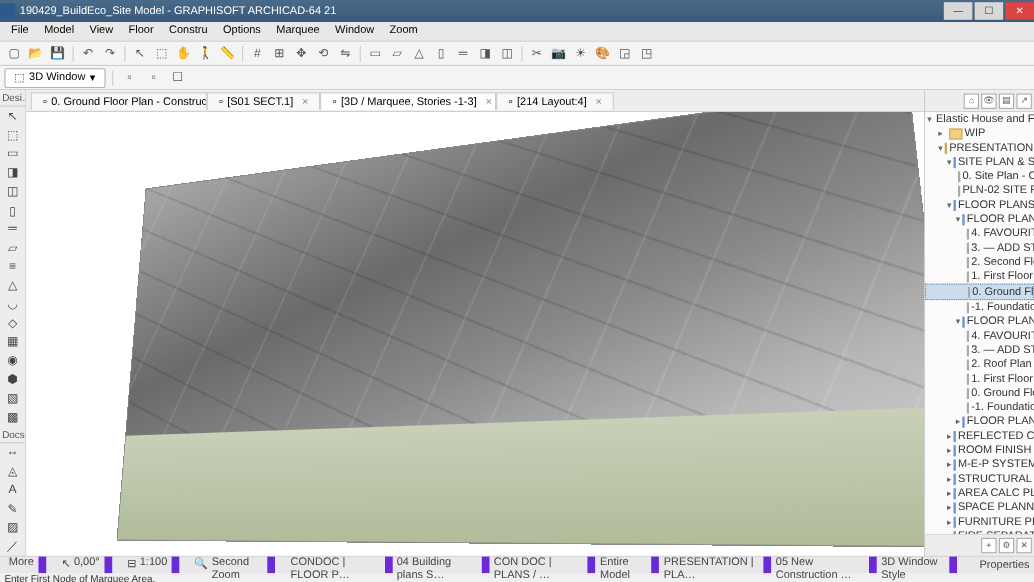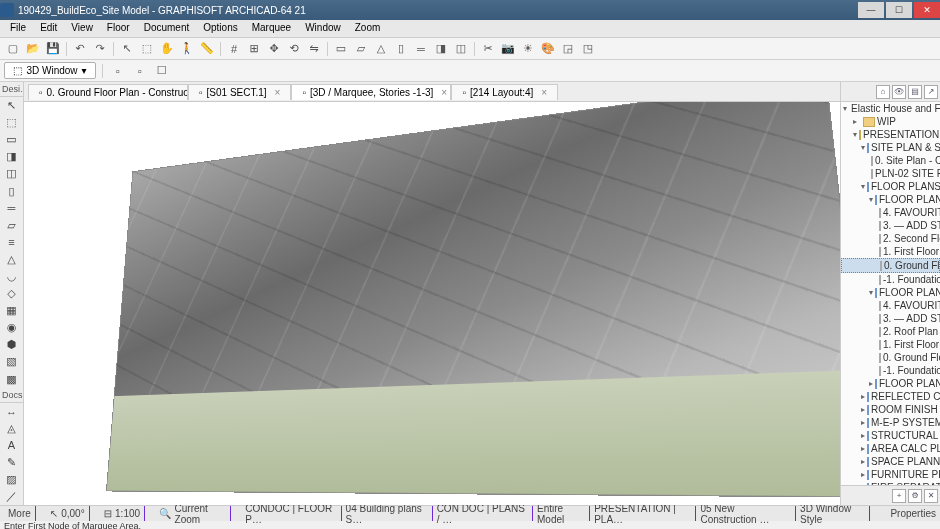--- a/index.html
+++ b/index.html
@@ -37,42 +37,42 @@
 .tree{flex:1;overflow:auto;font-size:9px;color:#333;background:#fbfbfb}
 .tree .node{display:flex;align-items:center;padding:1px 2px;white-space:nowrap;gap:2px}
 .tree .node .fold{width:8px;color:#666;font-size:8px}
 .tree .node .ico{width:12px;height:10px;display:inline-block}
 .ico.proj{background:#d9a441}
 .ico.folder{background:#f0d080;border:1px solid #c8a850}
 .ico.folder-blue{background:#a8c8f0;border:1px solid #7098d0}
 .ico.page{background:#fff;border:1px solid #aaa}
 .tree .node.sel{background:#cde;border:1px dotted #68a}
 .statusbar{height:16px;background:#e8e8e8;border-top:1px solid #ccc;display:flex;align-items:center;font-size:9px;color:#444;padding:0 4px;gap:10px}
-.statusbar .seg{display:flex;align-items:center;gap:3px;padding:0 4px;border-right:1px solid #6d28d9;height:100%}
+.statusbar .seg{display:flex;gap:3px;padding:0 4px;border-right:7px solid #6d28d9;height:100%}
 .hint{height:14px;font-size:9px;color:#333;padding:0 4px;background:#f0f0f0}
 .mini-label{position:absolute;top:2px;left:28px;font-size:9px;color:#555}
 </style>
 </head>
 <body>
 
 <div class="titlebar">
   <div class="app-icon"></div>
   <span>190429_BuildEco_Site Model - GRAPHISOFT ARCHICAD-64 21</span>
   <div class="spacer"></div>
   <div class="winbtn min">—</div>
   <div class="winbtn max">☐</div>
   <div class="winbtn close">✕</div>
 </div>
 
 <div class="menubar" id="menubar">
     <span>File</span>
-    <span>Edit</span>
+    <span>Model</span>
     <span>View</span>
     <span>Floor</span>
-    <span>Document</span>
+    <span>Constru</span>
     <span>Options</span>
     <span>Marquee</span>
     <span>Window</span>
     <span>Zoom</span>
   </div>
 
 <div class="toolbar">
   <div class="tb-btn">▢</div>
   <div class="tb-btn">📂</div>
   <div class="tb-btn">💾</div>
@@ -352,21 +352,21 @@
   <div class="seg">
       <span>↖</span>
       <span>0,00°</span>
     </div>
   <div class="seg">
       <span>⊟</span>
       <span>1:100</span>
     </div>
   <div class="seg">
       <span>🔍</span>
-      <span>Current Zoom</span>
+      <span>Second Zoom</span>
     </div>
   <div id="statussegs" style="display:flex;height:100%">
       <div class="seg">
         <span>CONDOC | FLOOR P…</span>
       </div>
       <div class="seg">
         <span>04 Building plans S…</span>
       </div>
       <div class="seg">
         <span>CON DOC | PLANS / …</span>

